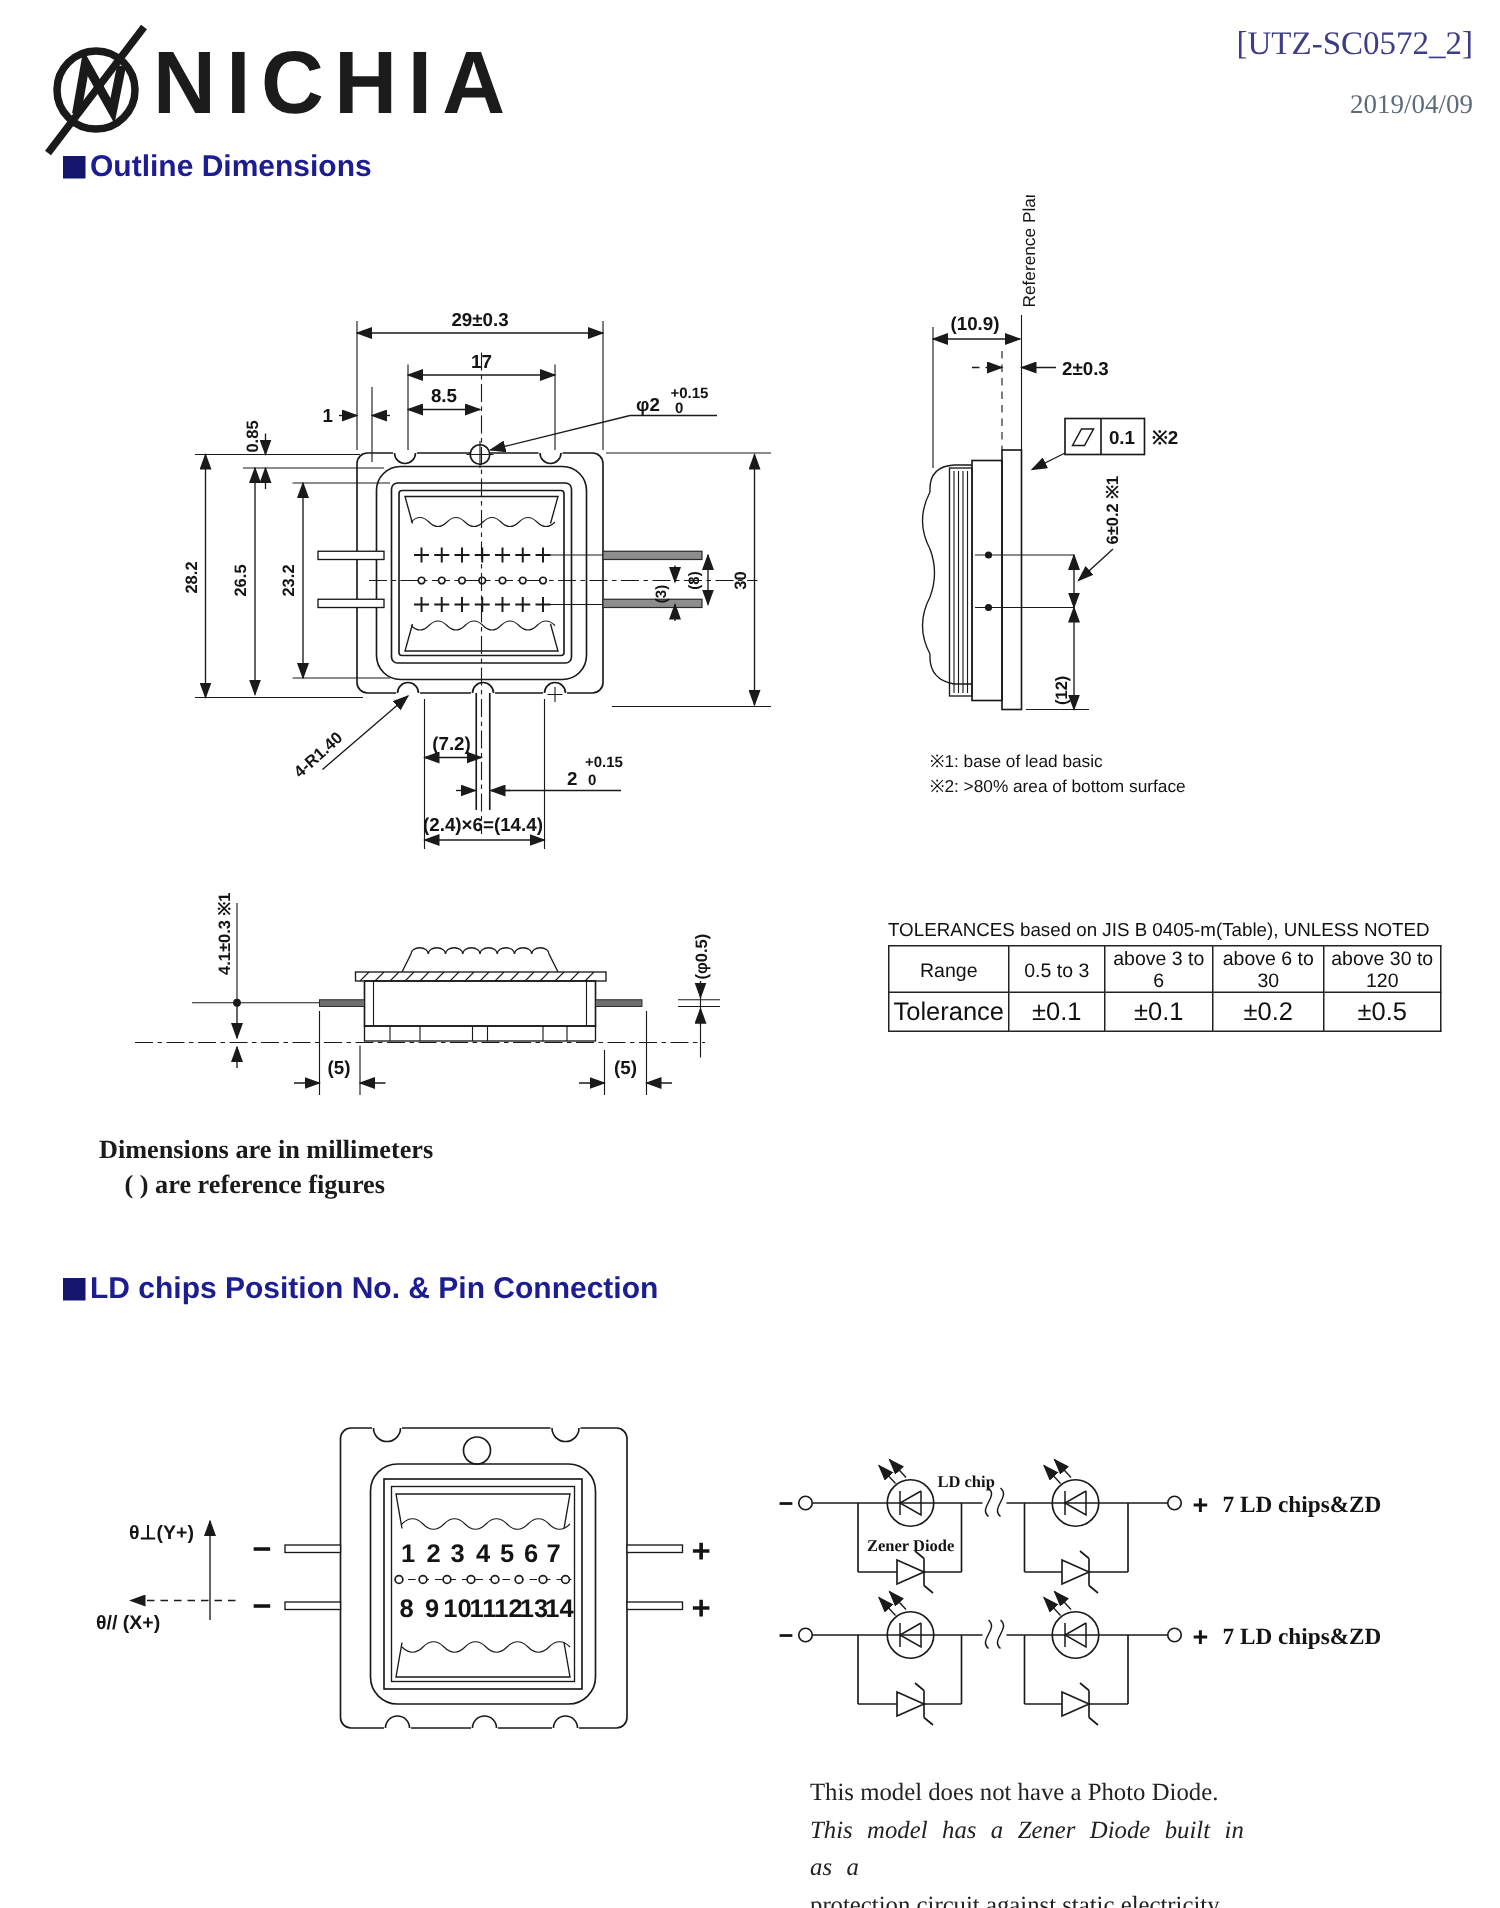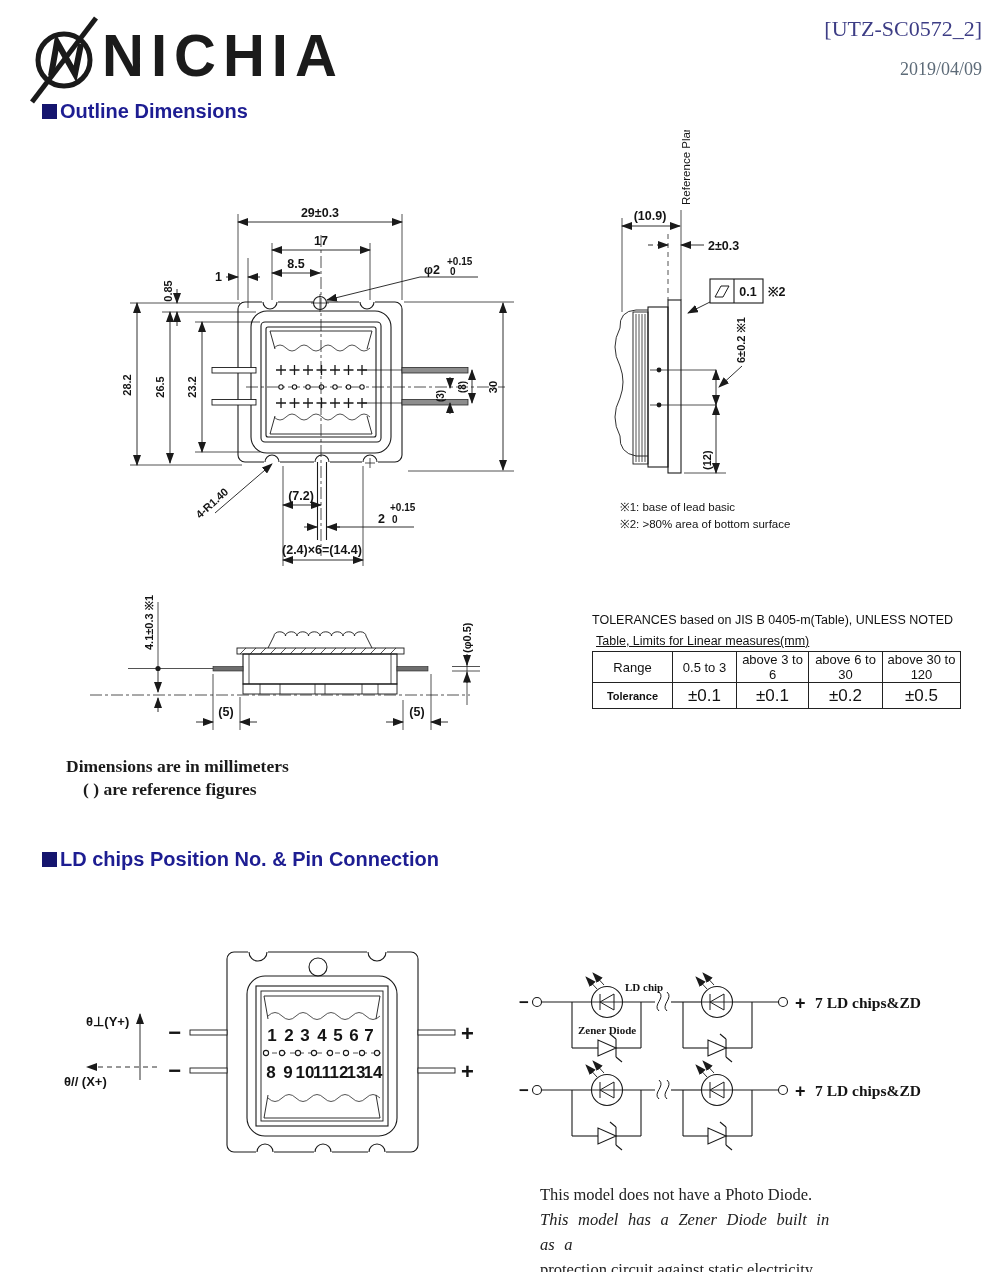--- a/index.html
+++ b/index.html
@@ -285,39 +285,38 @@
     <line x1="467" y1="683" x2="467" y2="672.5" class="dl" marker-end="url(#ar)"></line>
     <text class="d11" transform="translate(471,653) rotate(-90)">(φ0.5)</text>
   </g>
 </svg>
 
 <div class="abs capser" style="left:66px;top:756px">Dimensions are in millimeters</div>
 <div class="abs capser" style="left:83px;top:779px">( ) are reference figures</div>
 
 <div class="abs noteblk">
   <div style="margin-top:3px">TOLERANCES based on JIS B 0405-m(Table), UNLESS NOTED</div>
-  <div class="cap">Table, Limits for Linear measures(mm)</div>
   <table class="tol">
     <colgroup>
         <col style="width:80px">
         <col style="width:64px">
         <col style="width:72px">
         <col style="width:74px">
         <col style="width:78px">
       </colgroup>
     <tbody>
         <tr>
       <td>Range</td>
       <td>0.5 to 3</td>
       <td>above 3 to 6</td>
       <td>above 6 to 30</td>
       <td>above 30 to 120</td>
     </tr>
     <tr class="v">
-      <td style="font-size:11px;font-weight:bold">Tolerance</td>
+      <td style="font-size:17px;font-weight:normal">Tolerance</td>
       <td>±0.1</td>
       <td>±0.1</td>
       <td>±0.2</td>
       <td>±0.5</td>
     </tr>
   </tbody>
     </table>
 </div>
 
 <div class="abs h1" style="top:848px">

